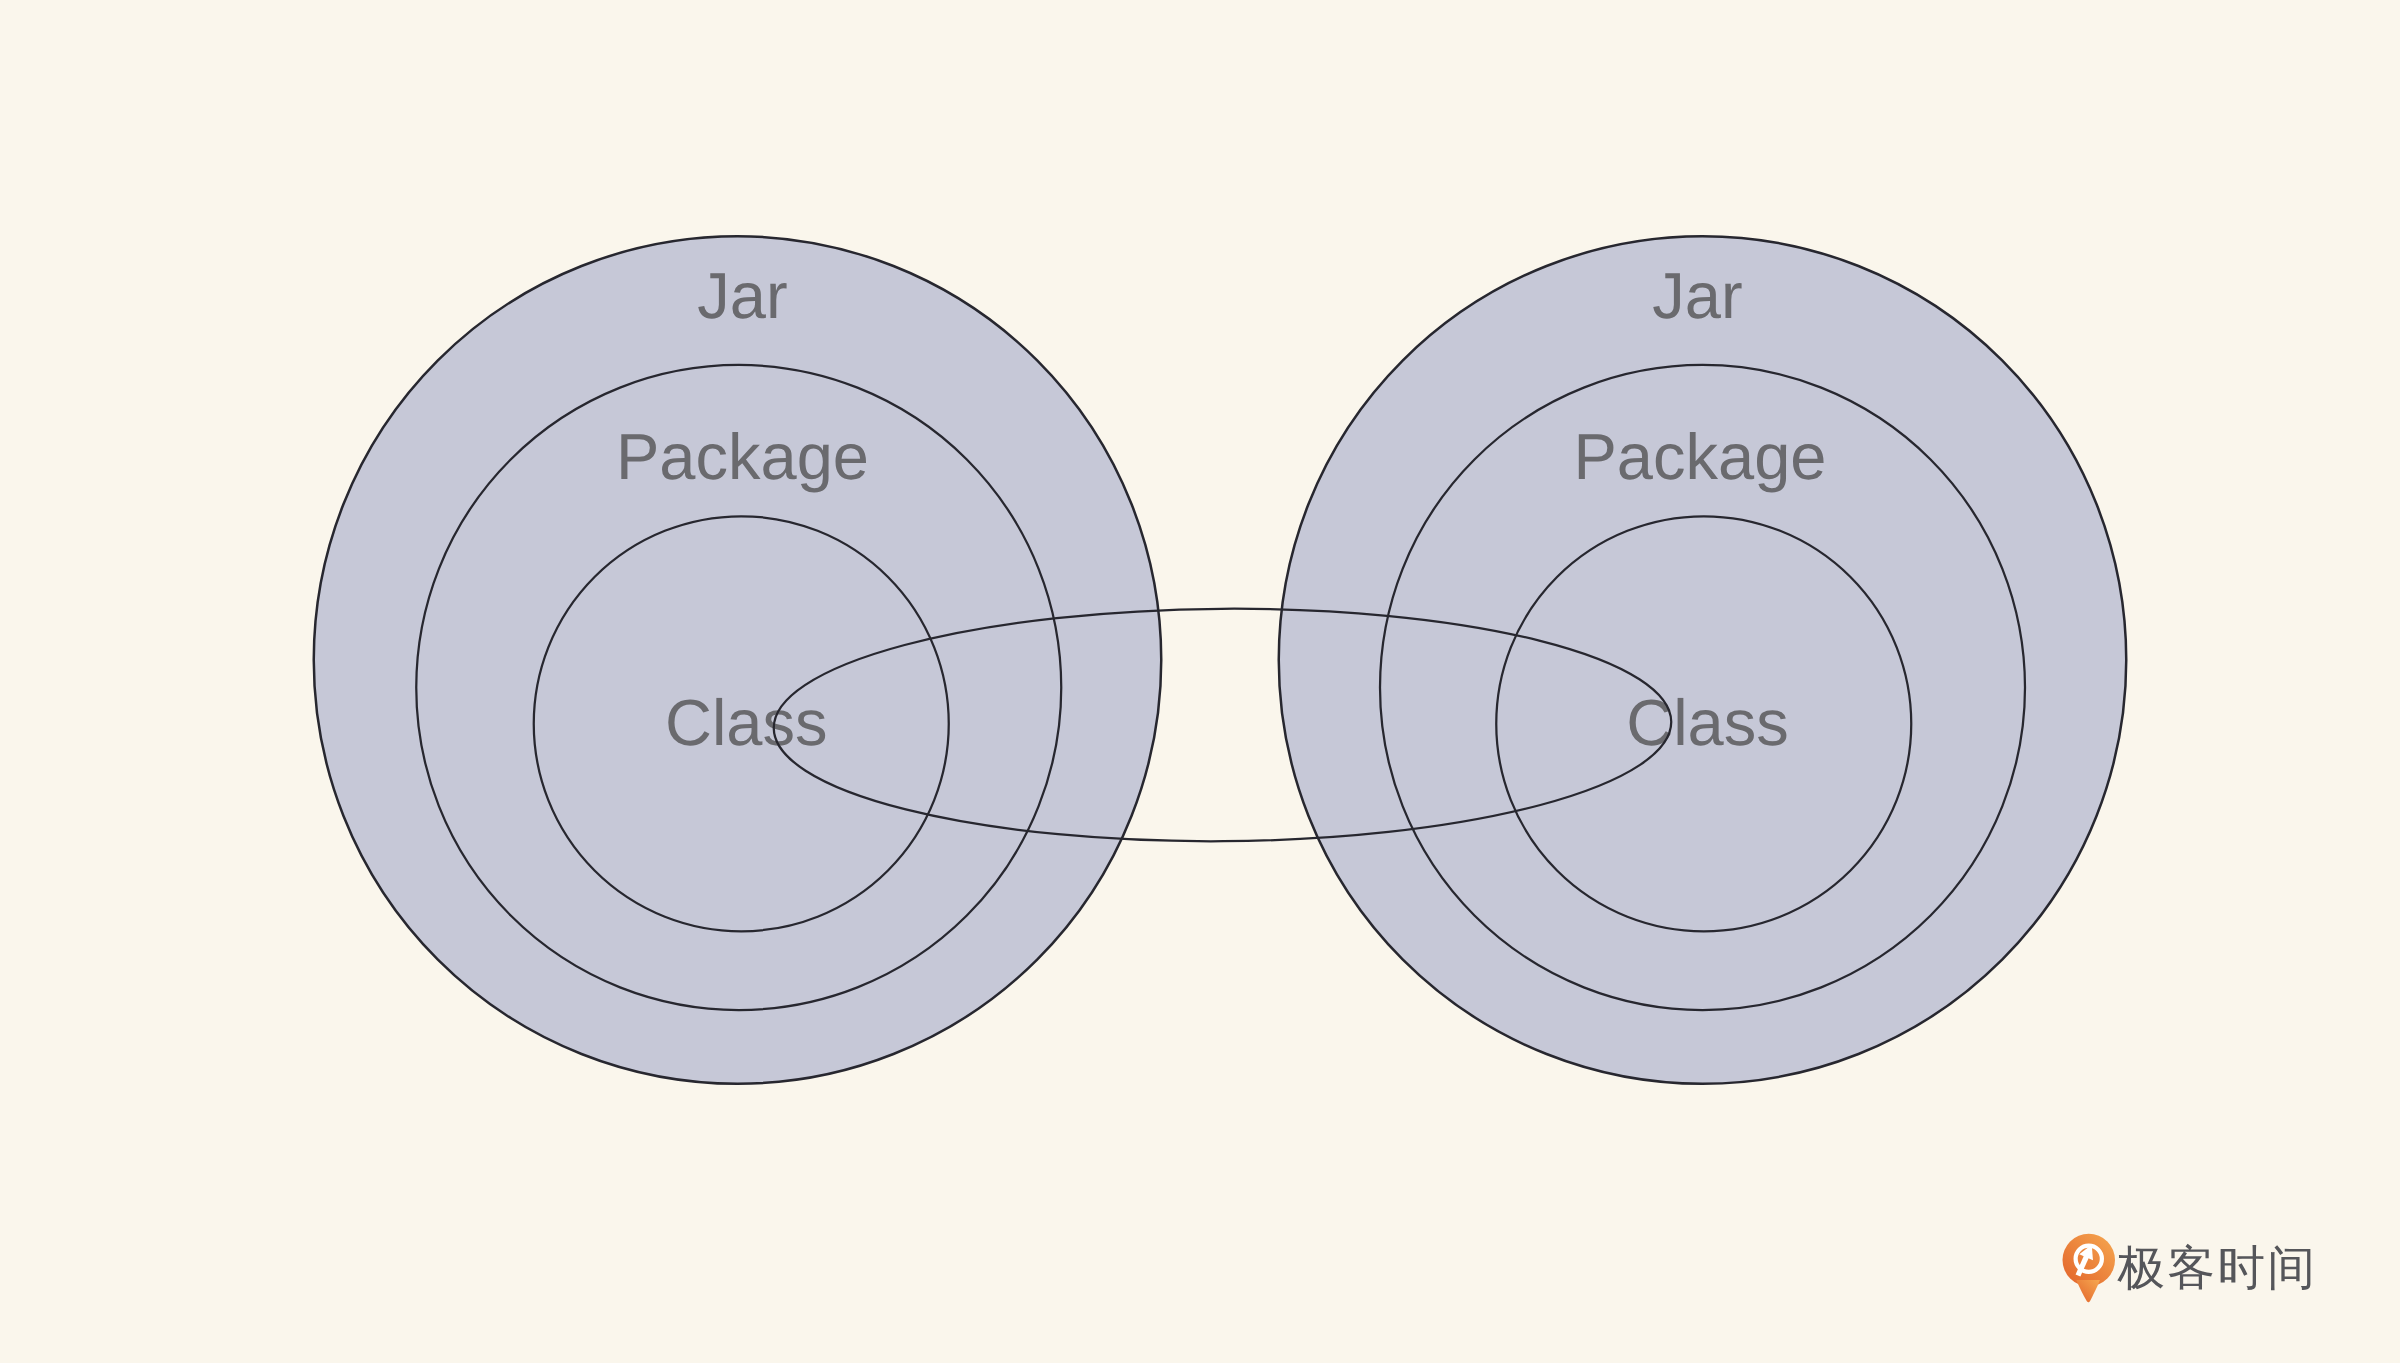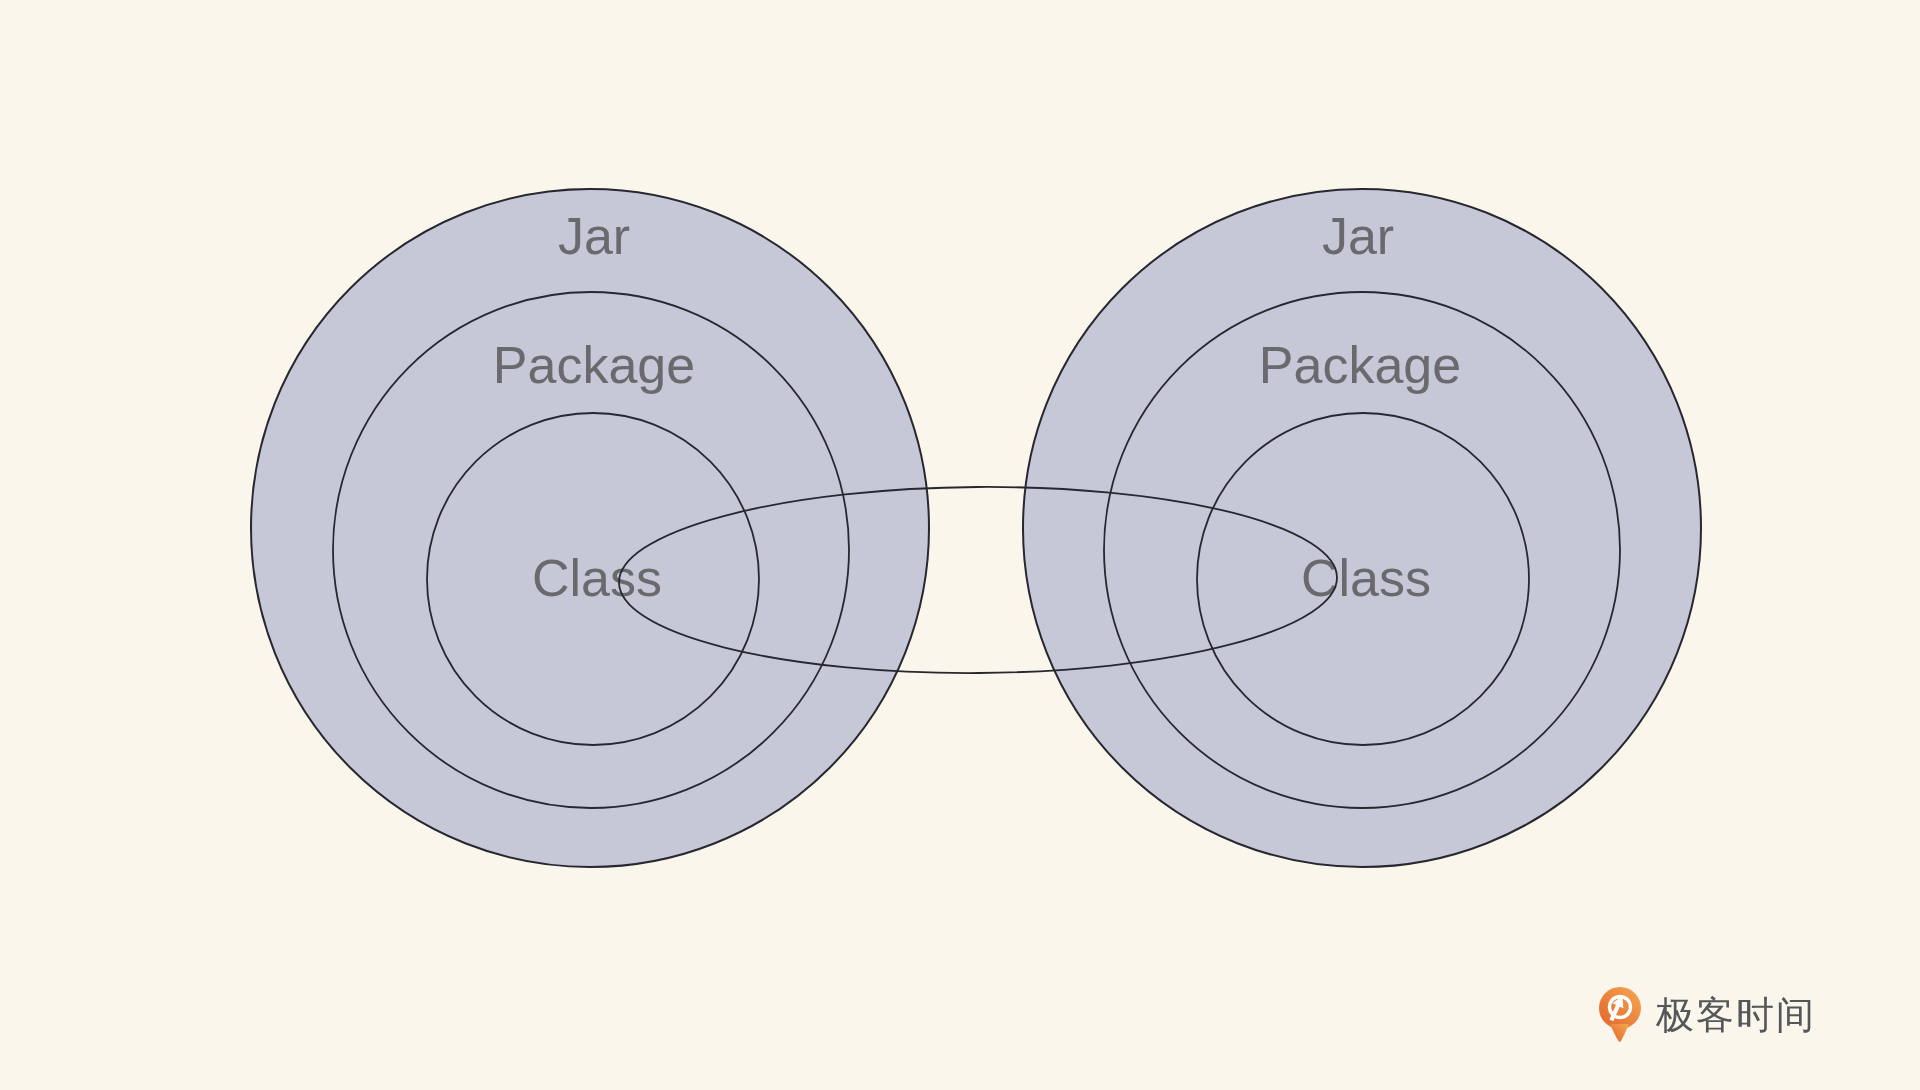--- a/index.html
+++ b/index.html
@@ -35,26 +35,26 @@
     stroke-width: 1.8;
   }
   .lbl {
     fill: #6A6A6E;
     font-family: "Liberation Sans", sans-serif;
     font-size: 52px;
     text-anchor: middle;
   }
   .logo {
     position: absolute;
-    left: 1597px;
+    left: 1648px;
     top: 986px;
     height: 58px;
     display: flex;
     align-items: center;
-    gap: 13px;
+    gap: 0;
   }
   .logo-text {
     font-size: 38px;
     letter-spacing: 2px;
     color: #55565A;
     line-height: 1;
     white-space: nowrap;
   }
 </style>
 </head>

